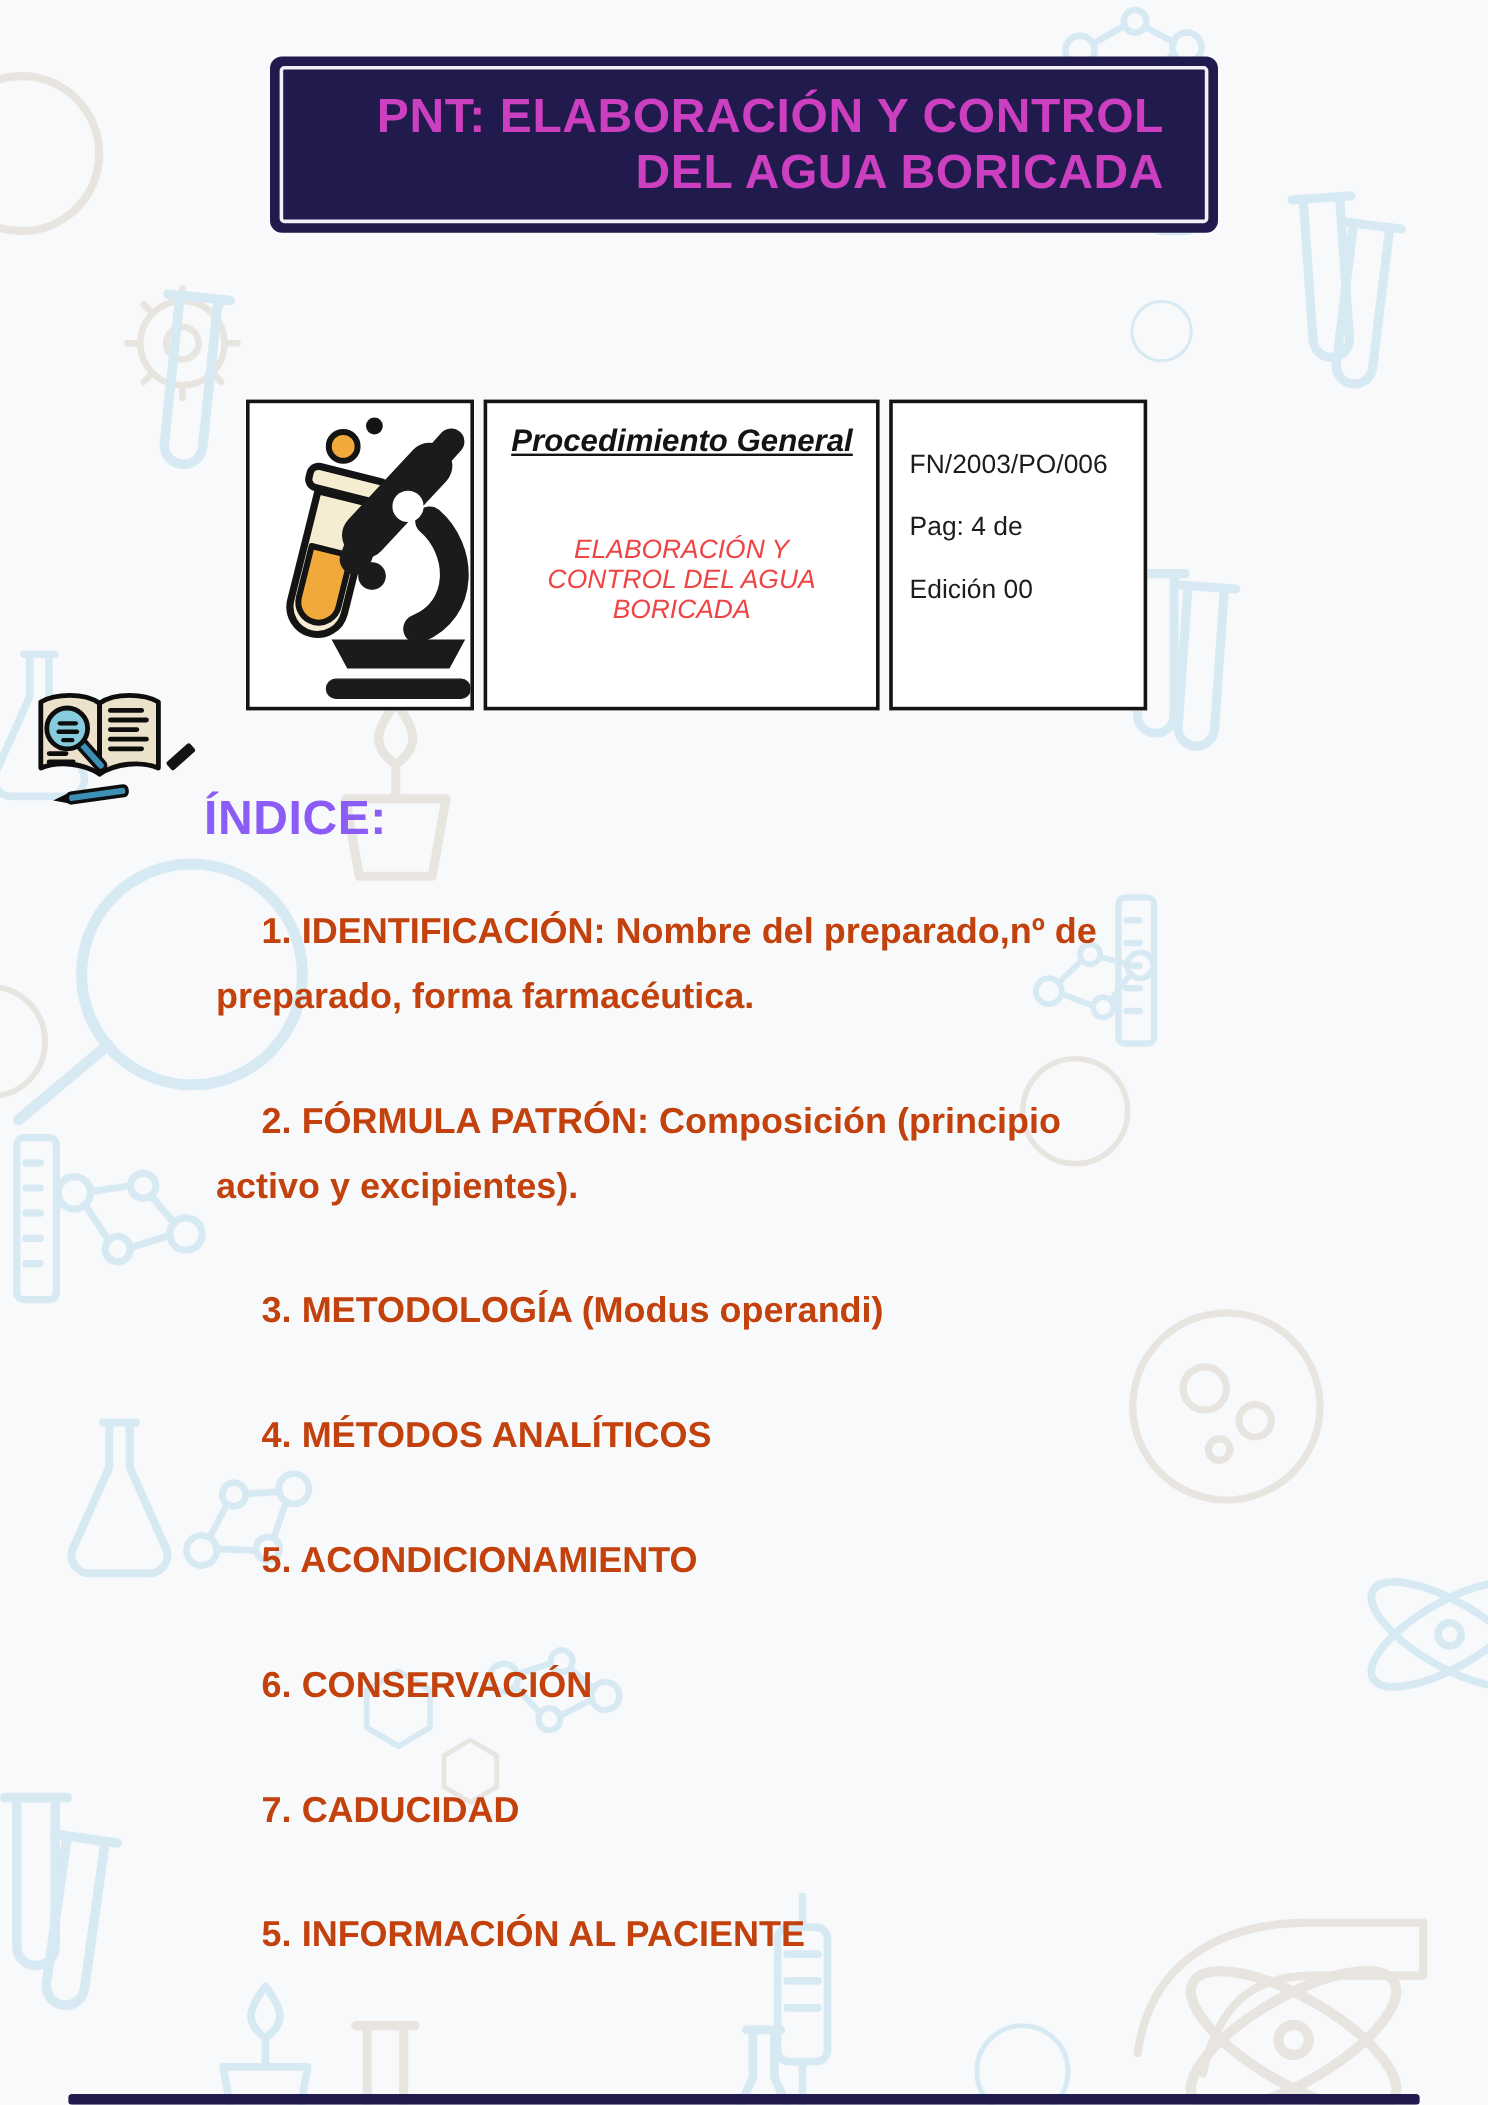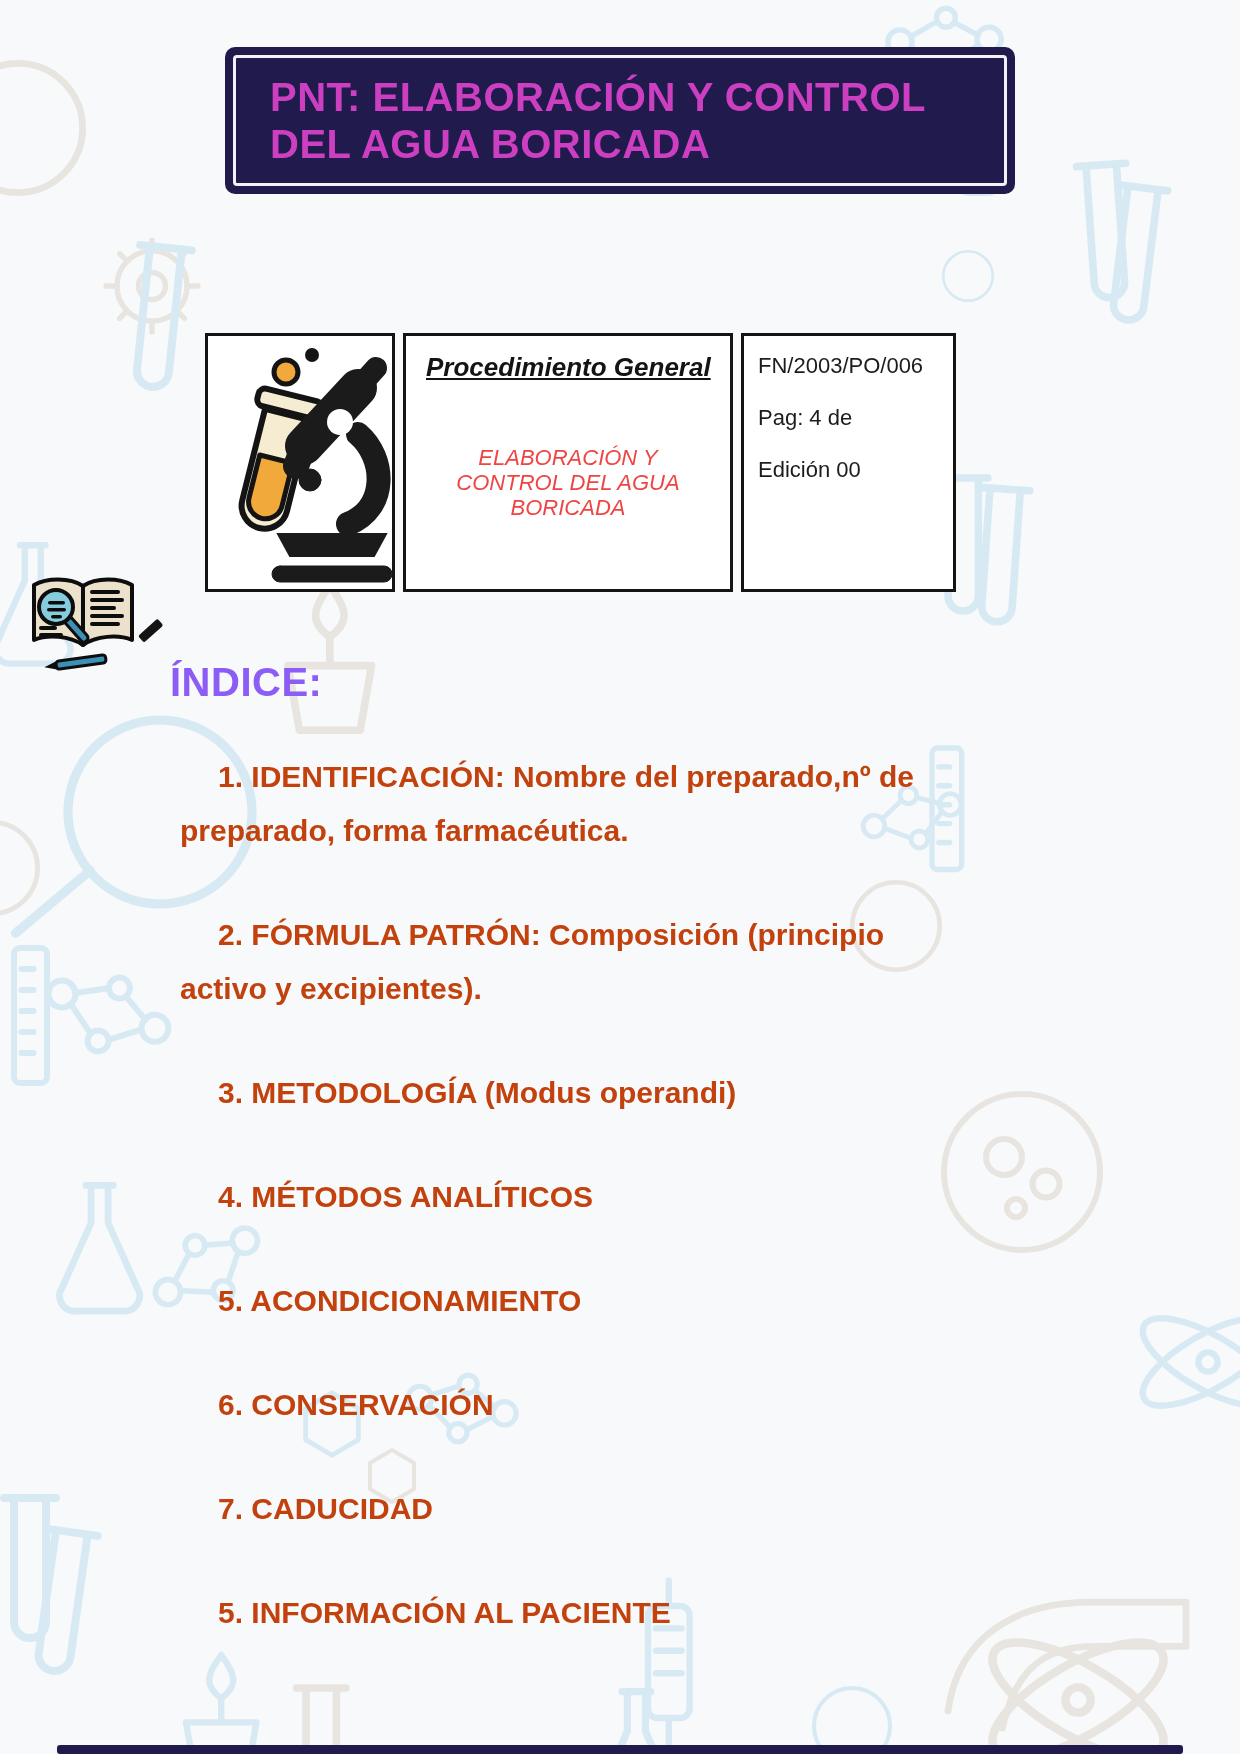--- a/index.html
+++ b/index.html
@@ -17,35 +17,35 @@
   
   .title-box{
     position:absolute;left:225px;top:47px;width:790px;height:147px;
     background:#211a4d;border-radius:10px;
   }
   .title-box::before{
     content:"";position:absolute;inset:8px;border:3px solid #f2f1f7;border-radius:4px;
   }
   .title-box h1{
     position:relative;margin:0 auto;max-width:700px;height:100%;
-    display:flex;align-items:center;justify-content:center;text-align:left;
+    display:flex;align-items:center;justify-content:center;text-align:right;
     font-size:40px;line-height:47px;font-weight:bold;letter-spacing:.5px;
     color:#cb3fc0;
   }
 
   
   .header-table{
     position:absolute;left:205px;top:333px;display:flex;gap:8px;
   }
   .cell{
     background:#ffffff;border:3px solid #141414;height:259px;box-sizing:border-box;
   }
   .cell-icon{width:190px;display:flex;align-items:center;justify-content:center;}
   .cell-mid{width:330px;padding:16px 20px;text-align:center;font-style:italic;}
-  .cell-meta{width:215px;padding:17px 12px 0 14px;}
+  .cell-meta{width:215px;padding:38px 12px 0 14px;}
   .proc-label{
     font-size:26px;font-weight:bold;text-decoration:underline;color:#141414;white-space:nowrap;
   }
   .proc-sub{
     margin:62px auto 0;max-width:250px;font-size:22px;line-height:25px;color:#ef4444;
   }
   .cell-meta div{font-size:22px;line-height:26px;color:#1c1c1c;margin-bottom:26px;}
 
   
   .index-icon{position:absolute;left:26px;top:574px;}

